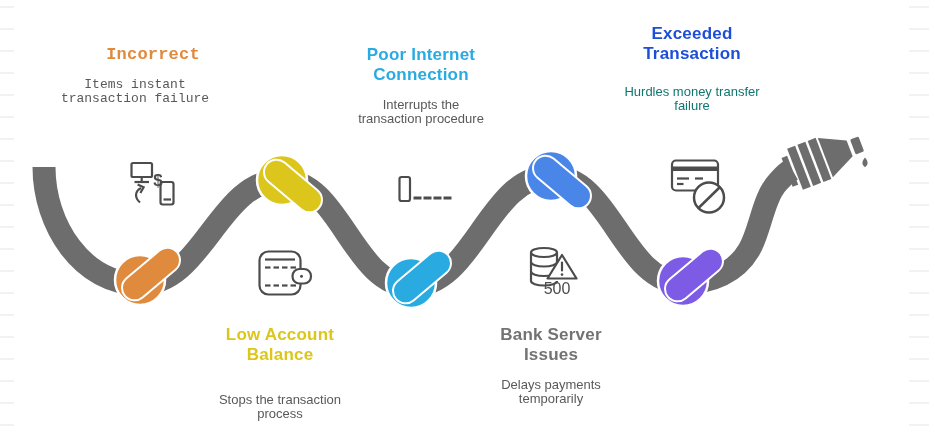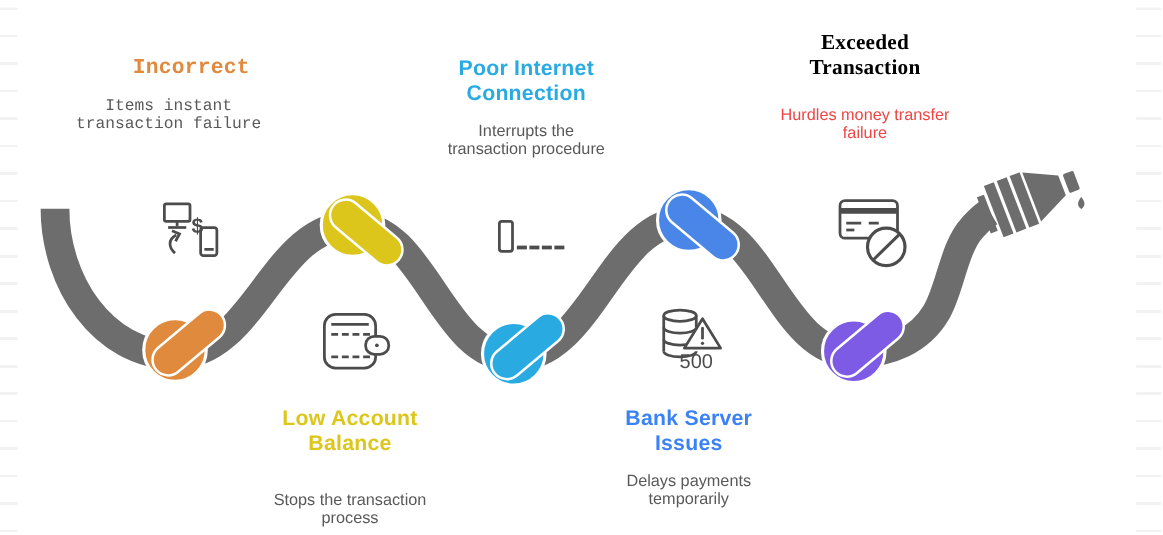--- a/index.html
+++ b/index.html
@@ -152,34 +152,34 @@
       <div>Poor Internet</div>
       <div>Connection</div>
     </div>
     <div class="subtitle" style="color: rgb(89, 89, 89);">
       <div>Interrupts the</div>
       <div>transaction procedure</div>
     </div>
   </div>
 
   <div class="label" style="left:441px;top:325px;">
-    <div class="title" style="color: #3b82f6;">
+    <div class="title" style="color: #737373;">
       <div>Bank Server</div>
       <div>Issues</div>
     </div>
     <div class="subtitle" style="color: rgb(89, 89, 89);">
       <div>Delays payments</div>
       <div>temporarily</div>
     </div>
   </div>
 
   <div class="label" style="left:582px;top:24px;">
-    <div class="title" style="color: #000000; font-family: Liberation Serif, serif;">
+    <div class="title" style="color: #1d4ed8;">
       <div>Exceeded</div>
       <div>Transaction</div>
     </div>
-    <div class="subtitle" style="color: #ef4444; margin-top: 21px;">
+    <div class="subtitle" style="color: #0f766e; margin-top: 21px;">
       <div>Hurdles money transfer</div>
       <div>failure</div>
     </div>
   </div>
 
 </div>
 
 </body></html>

